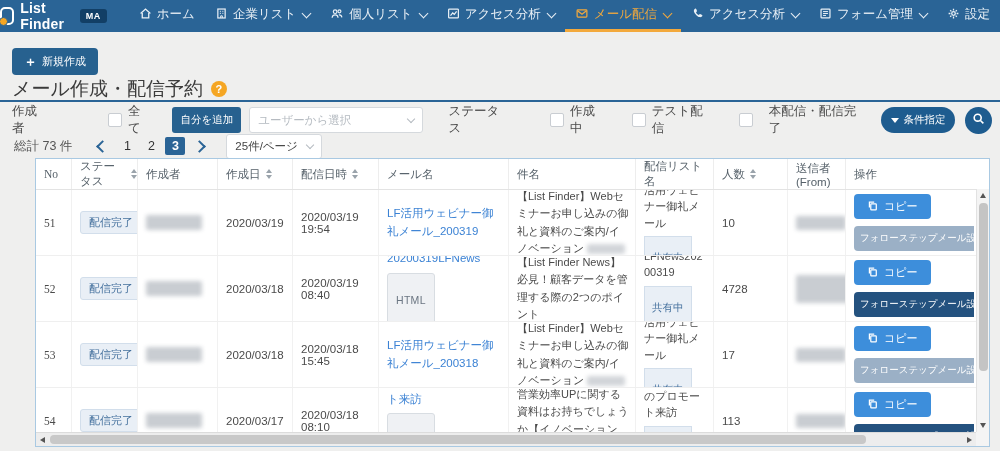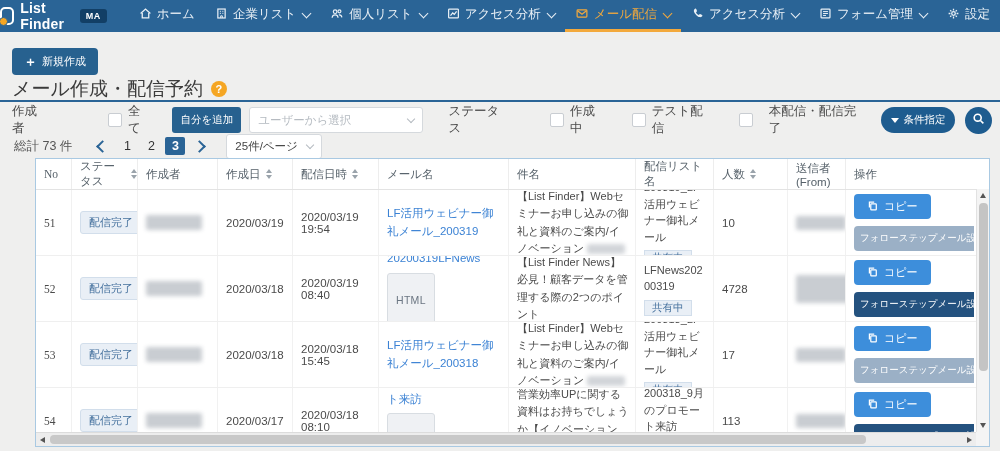--- a/index.html
+++ b/index.html
@@ -55,21 +55,21 @@
   .tr{display:flex;height:65px;border-bottom:1px solid #EFEFEF;background:#fff;}
   .td{box-sizing:border-box;padding:6px 6px 6px 8px;border-right:1px solid #F1F1F1;display:flex;flex-direction:column;justify-content:center;align-items:flex-start;font-size:11.5px;color:#4A4A4A;overflow:hidden;}
   .c-no{width:36px;font-family:Liberation Serif, serif;} .c-status{width:66px;} .c-creator{width:80px;} .c-cdate{width:75px;}
   .c-ddt{width:86px;} .c-mail{width:130px;} .c-subj{width:127px;} .c-list{width:78px;}
   .c-count{width:74px;} .c-from{width:58px;} .c-ops{width:128px;border-right:none;}
   .sort{display:inline-flex;flex-direction:column;gap:2px;margin-left:5px;}
   .sort i{width:0;height:0;border-left:3.5px solid transparent;border-right:3.5px solid transparent;display:block;}
   .sort .up{border-bottom:4px solid #9AA3AB;}
   .sort .down{border-top:4px solid #9AA3AB;}
   .badge-status{background:#E9EFF6;border:1px solid #D2DEEB;color:#44709D;font-size:11px;padding:3px 8px;border-radius:3px;white-space:nowrap;}
-  .badge-share{background:#E9EFF6;border:1px solid #D2DEEB;color:#44709D;font-size:10.5px;padding:0 7px;border-radius:0;margin-top:5px;white-space:nowrap;}
+  .badge-share{background:#E9EFF6;border:1px solid #D2DEEB;color:#44709D;font-size:10.5px;padding:14px 7px;border-radius:0;margin-top:5px;white-space:nowrap;}
   .badge-html{background:#EFF1F4;border:1px solid #D8DDE2;color:#6B7682;font-size:10.5px;padding:20px 8px;border-radius:3px;margin-top:5px;letter-spacing:.3px;}
   .mail-link{color:#3B82D4;text-decoration:none;line-height:1.5;cursor:pointer;word-break:break-all;}
   .subj-text{line-height:1.55;font-size:11px;color:#4A4A4A;}
   .list-text{line-height:1.5;font-size:11px;color:#4A4A4A;word-break:break-all;}
   .blur{background:#C9CDD2;filter:blur(2px);border-radius:2px;}
   .blur-creator{width:56px;height:15px;}
   .blur-from{width:50px;height:14px;}
   .blur-from.tall{height:28px;width:56px;}
   .blur-inline{display:inline-block;width:38px;height:10px;background:#D2D5D9;filter:blur(2px);vertical-align:middle;margin-left:3px;border-radius:2px;}
   .btn-copy{display:inline-flex;align-items:center;gap:6px;background:#3D8EDB;color:#fff;border:none;border-radius:4px;font-size:11px;padding:5px 13px;cursor:pointer;font-family:inherit;}

